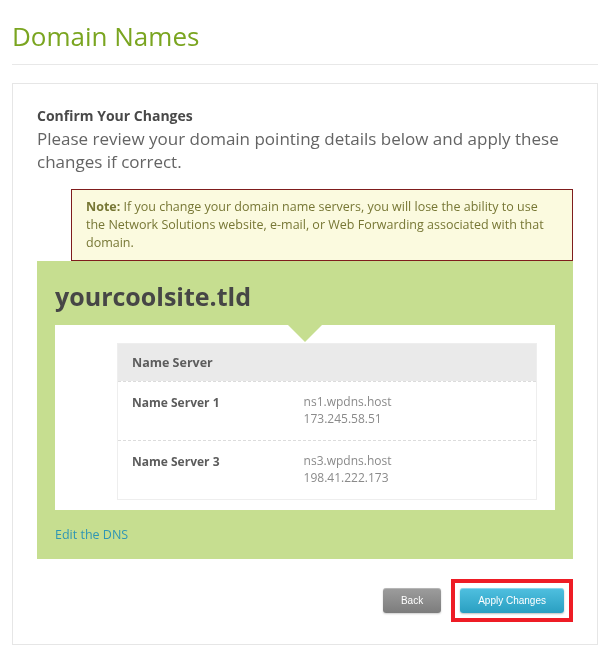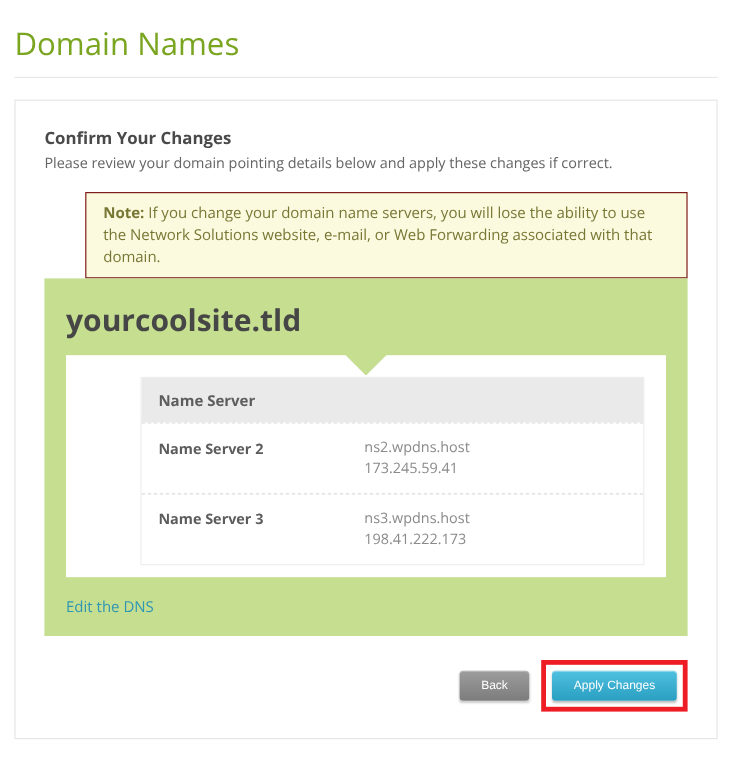--- a/index.html
+++ b/index.html
@@ -24,21 +24,21 @@
     background: #fff;
   }
   .confirm-title {
     font-weight: 700;
     font-size: 14px;
     color: #494949;
     margin-bottom: 2px;
   }
   .confirm-sub {
     color: #646464;
-    font-size: 12px;
+    font-size: 17px;
     margin-bottom: 16px;
   }
   .note-box {
     background: #fbfadf;
     border: 1px solid #7f1d1d;
     padding: 8px 14px;
     color: #777735;
     font-size: 12.5px;
     line-height: 1.45;
     margin-left: 34px;
@@ -158,28 +158,28 @@
 
   <div class="green-block">
     <div class="domain-name">yourcoolsite.tld</div>
 
     <div class="white-card">
       <div class="pointer"></div>
 
       <div class="ns-table">
         <div class="ns-header">Name Server</div>
 
-
         <div class="ns-row">
-          <div class="ns-label">Name Server 2</div>
+          <div class="ns-label">Name Server 1</div>
           <div class="ns-values">
-            <div>ns2.wpdns.host</div>
-            <div>173.245.59.41</div>
+            <div>ns1.wpdns.host</div>
+            <div>173.245.58.51</div>
           </div>
         </div>
+
 
         <div class="ns-row">
           <div class="ns-label">Name Server 3</div>
           <div class="ns-values">
             <div>ns3.wpdns.host</div>
             <div>198.41.222.173</div>
           </div>
         </div>
       </div>
     </div>

